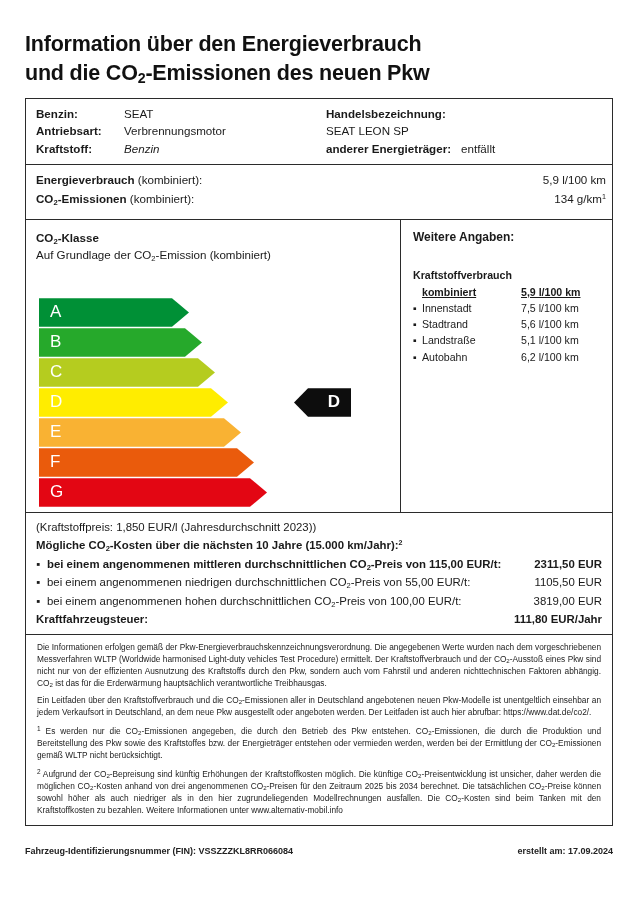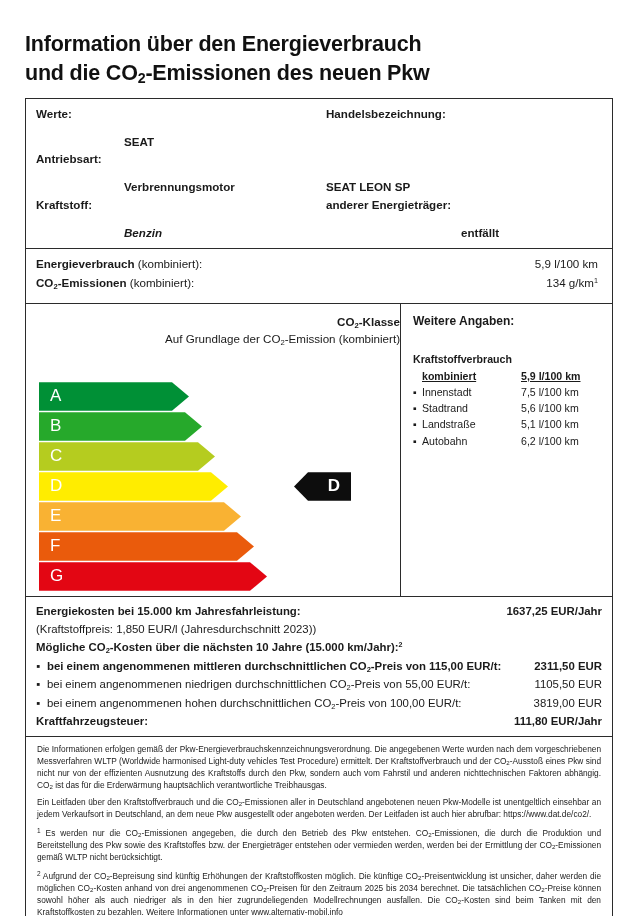--- a/index.html
+++ b/index.html
@@ -29,34 +29,34 @@
   .box { border: 1.3px solid #2b2b2b; background: #fff; }
   .box + .box { border-top: none; }
 
   
   #vehicle-box { margin-top: 10px; padding: 6px 10px 7px 10px; }
   .vrow { display: flex; font-size: 11.6px; line-height: 1.52; }
   .vleft  { width: 290px; display: flex; }
   .vright { flex: 1; display: flex; }
   .vlabel { font-weight: bold; }
   .vlabel.w1 { width: 88px; }
-  .vval { font-weight: bold; margin-top: 28px; }
+  .vval { font-weight: normal; }
   .vval.ital { font-style: italic; }
   .gap { display: inline-block; width: 10px; }
 
   
-  #consumption-box { padding: 6px 14px 10px 10px; }
+  #consumption-box { padding: 6px 6px 10px 10px; }
   .crow { display: flex; justify-content: space-between; font-size: 11.6px; line-height: 1.62; }
   .crow .lab { font-weight: bold; }
   .crow .lab .norm { font-weight: normal; }
   .crow .val { font-weight: normal; }
 
   
   #co2class-box { display: flex; height: 293px; }
-  .classes-pane { position: relative; flex: 1; padding: 10px 0 0 10px; text-align: right; }
+  .classes-pane { position: relative; flex: 1; padding: 10px 0 0 10px; }
   .cp-title { font-size: 11.6px; font-weight: bold; line-height: 1.45; }
   .cp-sub   { font-size: 11.6px; font-weight: normal; line-height: 1.45; }
 
   .arrows { position: absolute; left: 13px; top: 78px; }
   .arrow-row { height: 28.5px; margin-bottom: 1.5px; position: relative; }
   .arrow {
     height: 28.5px; display: flex; align-items: center;
     padding-left: 11px;
     color: #ffffff; font-size: 17px; font-weight: normal;
     font-family: "Liberation Sans", sans-serif;
@@ -106,21 +106,21 @@
 <div class="page">
 
   <div class="title">
     <span>Information über den Energieverbrauch</span>
     <span class="ln2"><span>und die CO</span><sub>2</sub><span>-Emissionen des neuen Pkw</span></span>
   </div>
 
   <div class="box" id="vehicle-box">
     <div class="vrow">
       <div class="vleft">
-        <span class="vlabel w1">Werte:</span>
+        <span class="vlabel w1">Benzin:</span>
         <span class="vval">SEAT</span>
       </div>
       <div class="vright">
         <span class="vlabel">Handelsbezeichnung:</span>
       </div>
     </div>
     <div class="vrow">
       <div class="vleft">
         <span class="vlabel w1">Antriebsart:</span>
         <span class="vval">Verbrennungsmotor</span>
@@ -222,24 +222,20 @@
           </div>
           <div class="sp-row">
             <div class="k"><span class="bullet">▪</span><span>Autobahn</span></div>
             <div class="v">6,2 l/100 km</div>
           </div>
         </div>
     </div>
   </div>
 
   <div class="box" id="costs-box">
-    <div class="kline">
-      <div class="l">Energiekosten bei 15.000 km Jahresfahrleistung:</div>
-      <div class="r">1637,25 EUR/Jahr</div>
-    </div>
     <div class="kline norm">
       <div class="l">(Kraftstoffpreis: 1,850 EUR/l (Jahresdurchschnitt 2023))</div>
     </div>
     <div class="kline">
       <div class="l"><span>Mögliche CO</span><sub>2</sub><span>-Kosten über die nächsten 10 Jahre (15.000 km/Jahr):</span><sup>2</sup></div>
     </div>
     <div id="cost-rows">
         <div class="kline">
           <div class="l"><span class="bul">▪</span><span>bei einem angenommenen mittleren durchschnittlichen CO</span><sub>2</sub><span>-Preis von 115,00 EUR/t:</span></div>
           <div class="r">2311,50 EUR</div>

